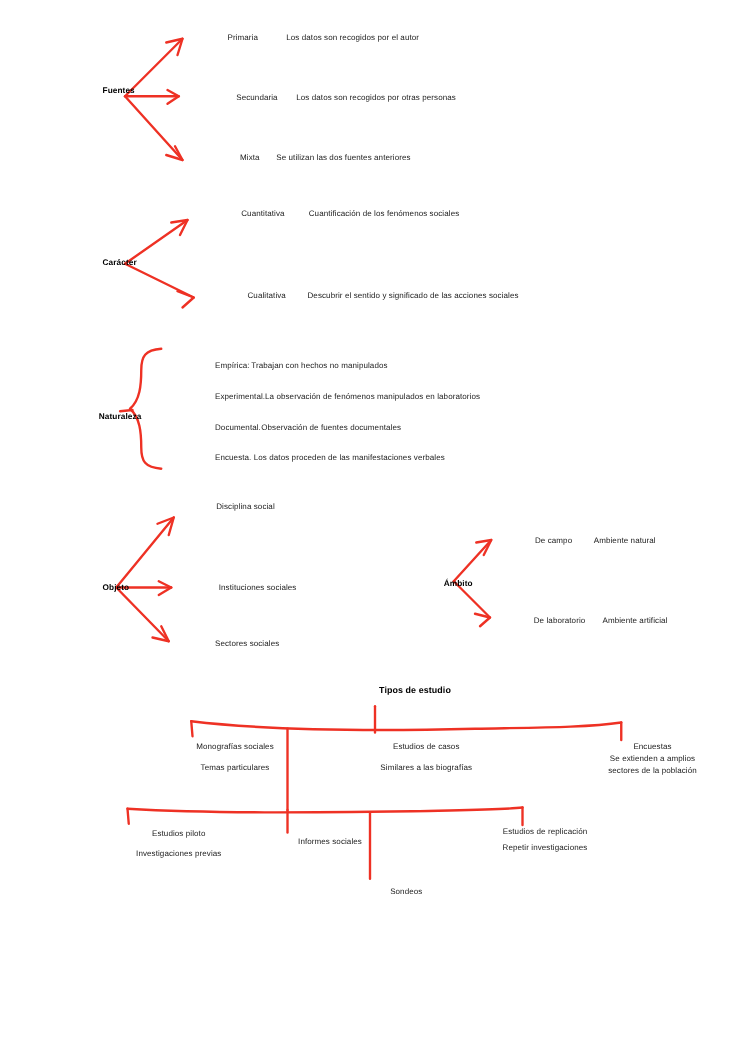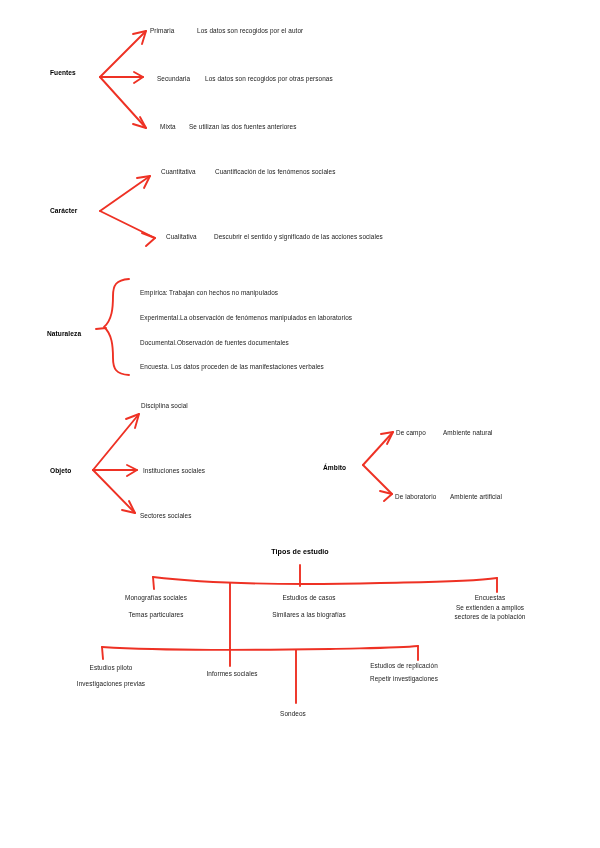--- a/index.html
+++ b/index.html
@@ -22,20 +22,21 @@
     height: 848px;
     pointer-events: none;
   }
   .lbl {
     position: absolute;
     white-space: nowrap;
     color: #1a1a1a;
     font-size: 6.4px;
     line-height: 9px;
     letter-spacing: 0.08px;
+    margin-left: 32px;
   }
   .cat {
     font-weight: bold;
     font-size: 6.6px;
     color: #000000;
   }
   .title {
     font-weight: bold;
     font-size: 7.1px;
     color: #000000;

